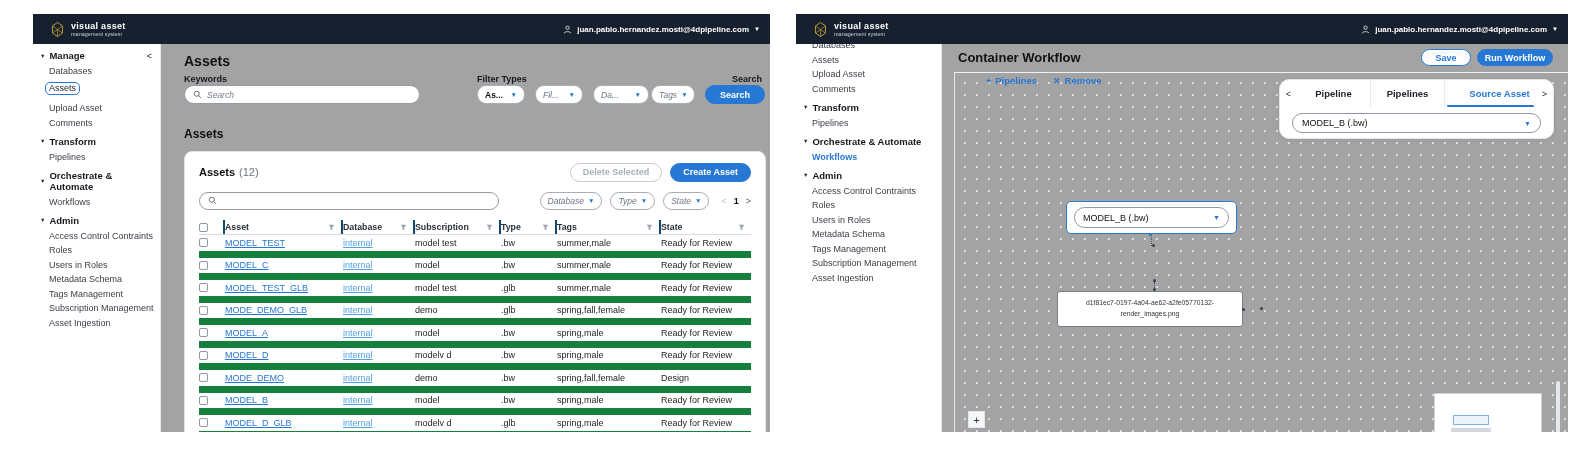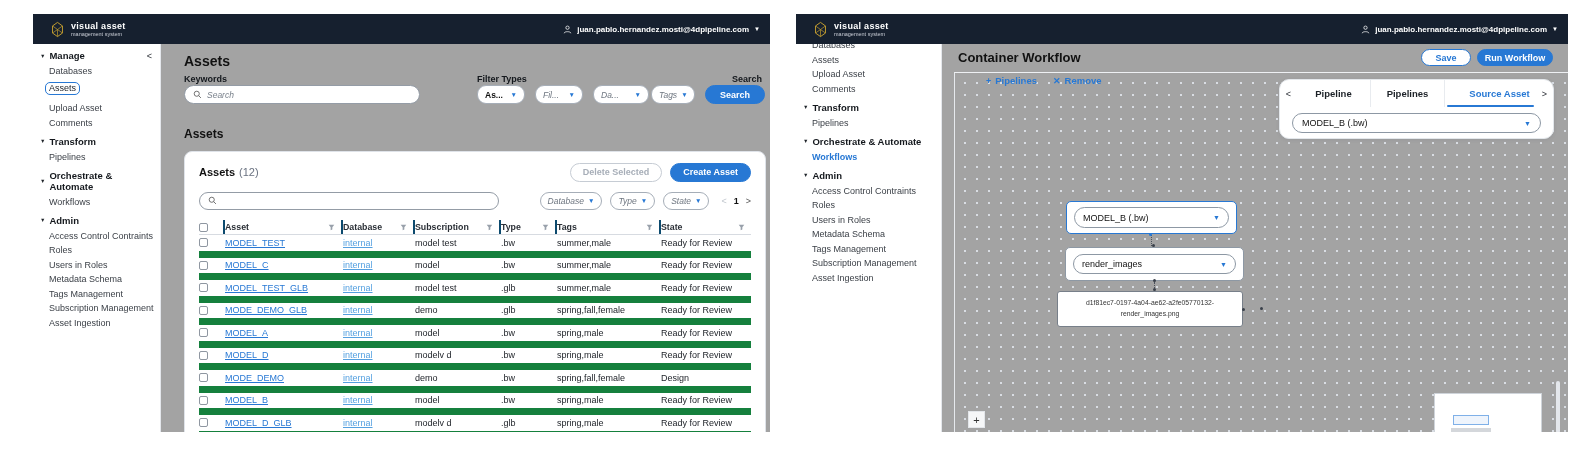--- a/index.html
+++ b/index.html
@@ -484,26 +484,20 @@
         <span class="caret">▼</span>
       </div>
     </div>
 
     <div class="node selected" id="node1">
       <div class="node-drop">
         <span>MODEL_B (.bw)</span>
         <span class="caret">▼</span>
       </div>
     </div>
-    <div class="node" id="node2">
-      <div class="node-drop">
-        <span>render_images</span>
-        <span class="caret">▼</span>
-      </div>
-    </div>
     <div class="node" id="node3">
       <div class="node-file">d1f81ec7-0197-4a04-ae62-a2fe05770132-</div>
       <div class="node-file">render_images.png</div>
     </div>
 
     <div class="edge-v" id="edge1"></div>
     <div class="edge-v" id="edge2"></div>
     <span class="hdot blue" style="left:194px; top:160px;"></span>
     <span class="hdot" style="left:197px; top:171px;"></span>
     <span class="hdot" style="left:198px; top:206px;"></span>

